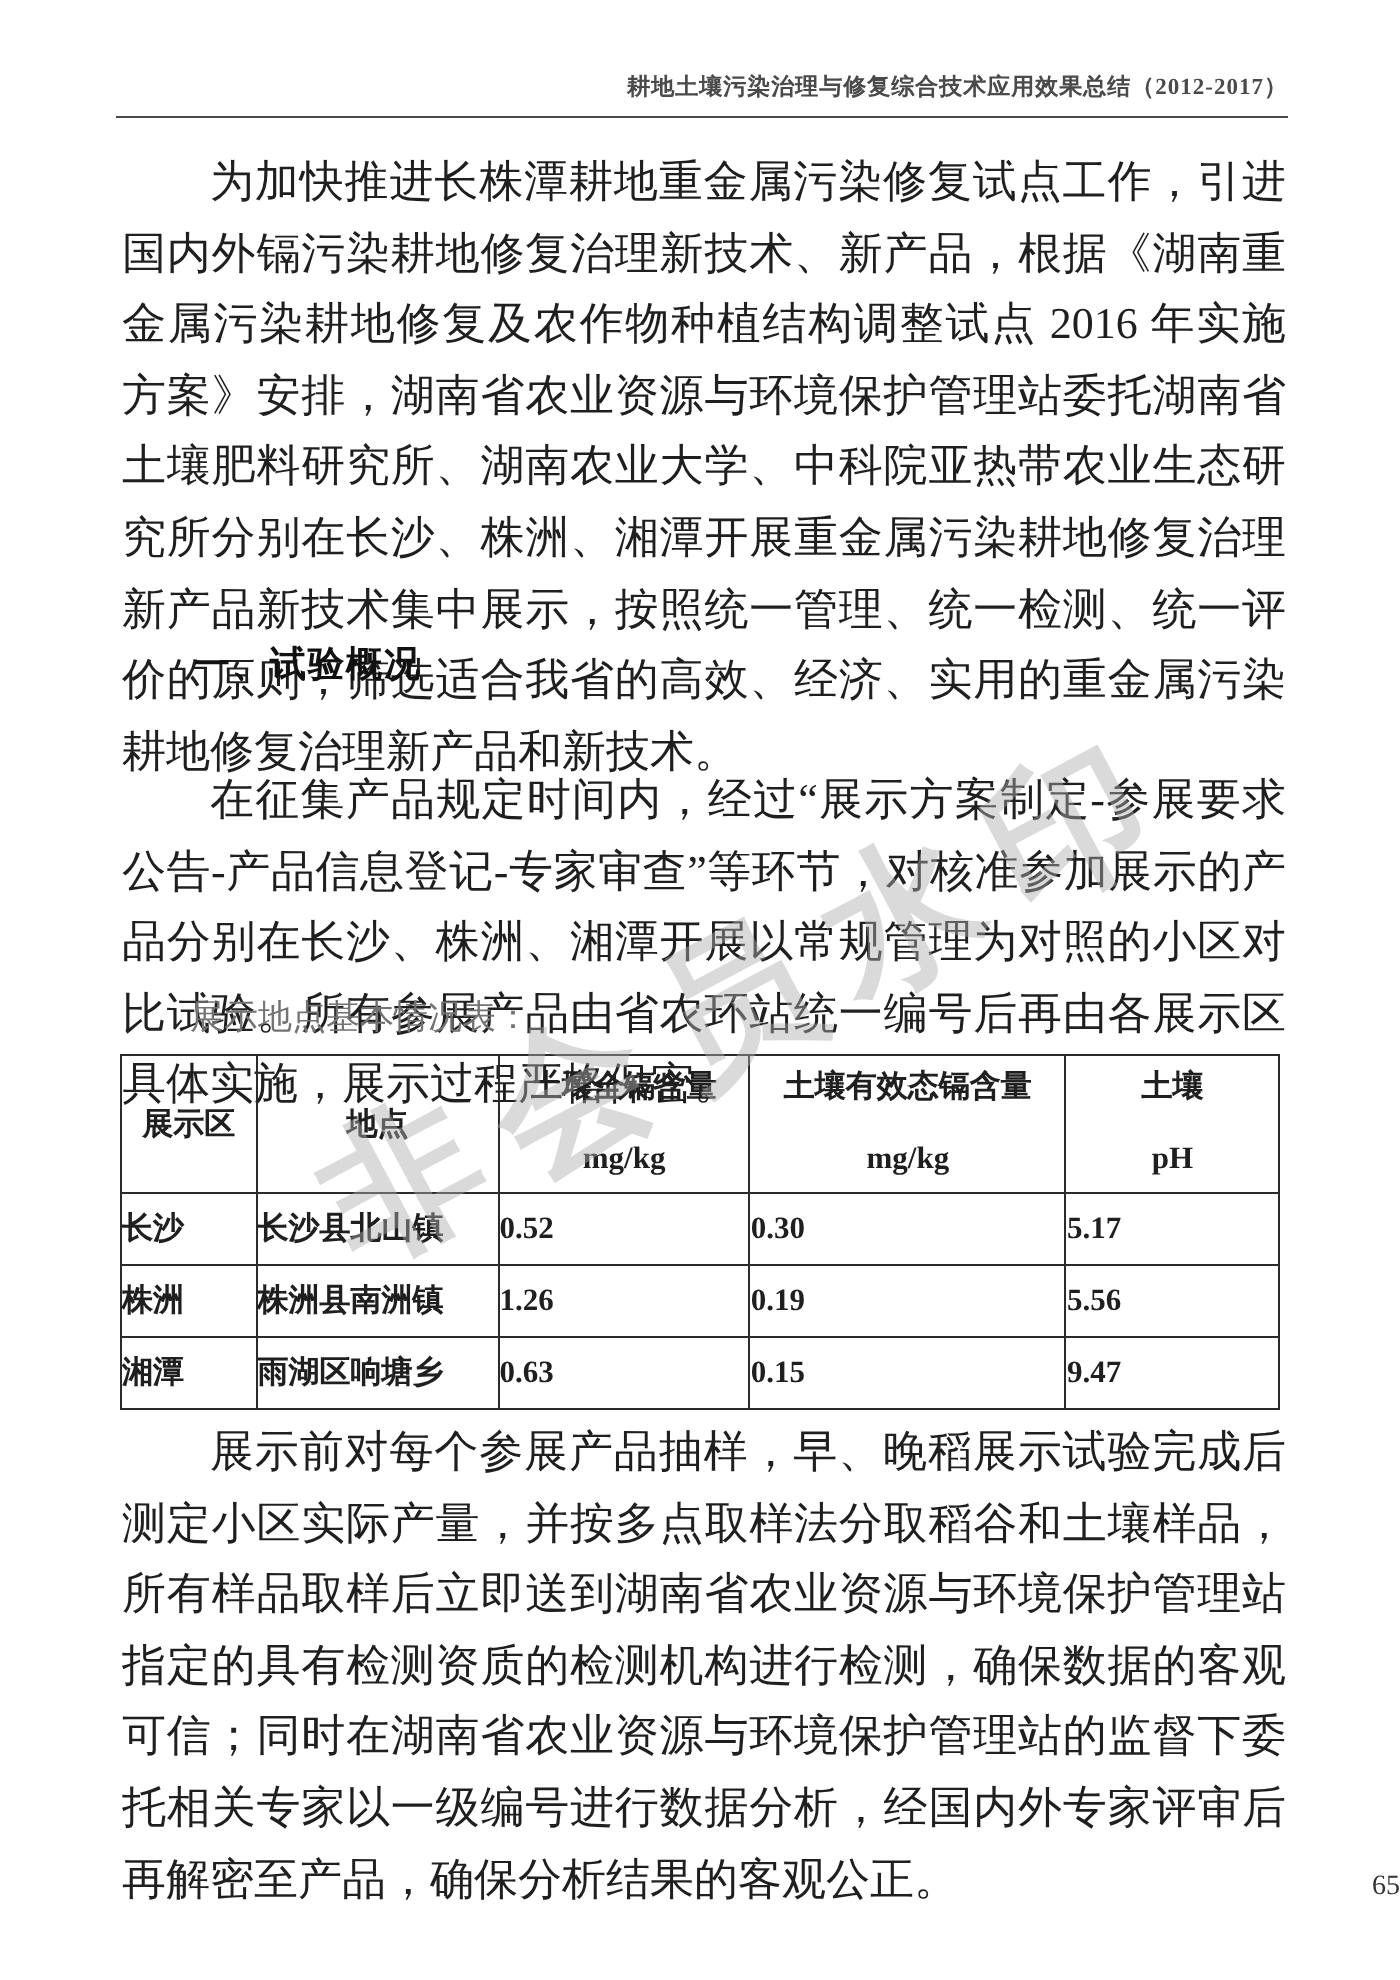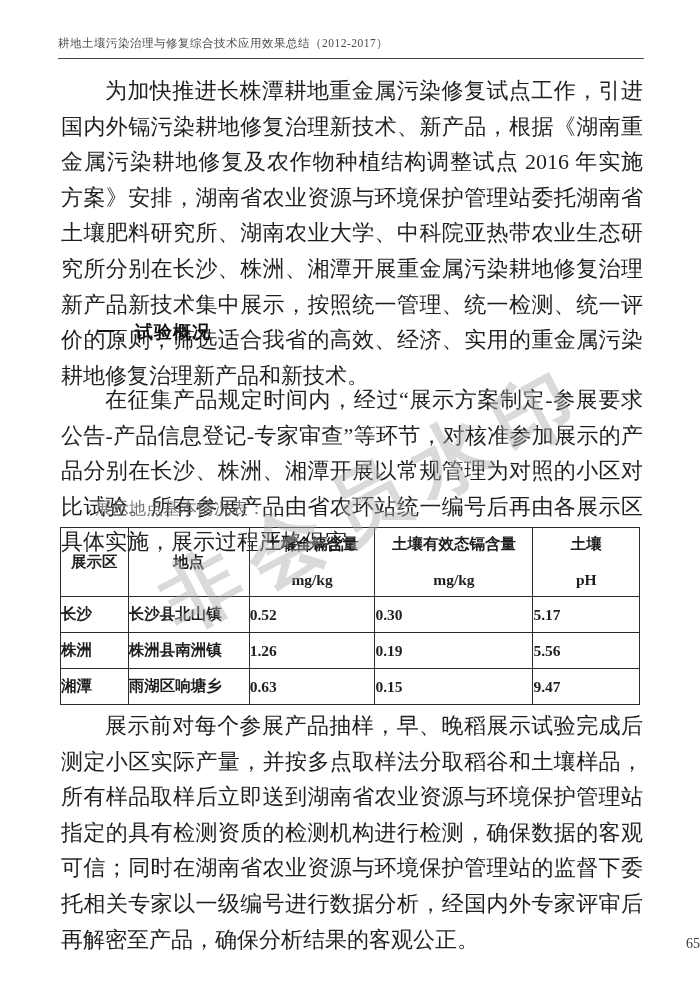--- a/index.html
+++ b/index.html
@@ -10,23 +10,23 @@
     font-family: "Liberation Serif", "DejaVu Serif", serif;
     color: #222222;
     overflow: hidden;
   }
   .page { position: absolute; inset: 0; }
 
   
   .page-header {
     position: absolute;
     top: 36px; left: 58px; right: 56px;
-    text-align: left;
+    text-align: right;
     font-size: 11.5px;
-    font-weight: 400;
+    font-weight: 700;
     color: #4a4a4a;
     letter-spacing: 0.5px;
     padding-bottom: 7px;
     border-bottom: 1.2px solid #4a4a4a;
   }
 
   
   .watermark {
     position: absolute;
     left: 120px; top: 448px;

